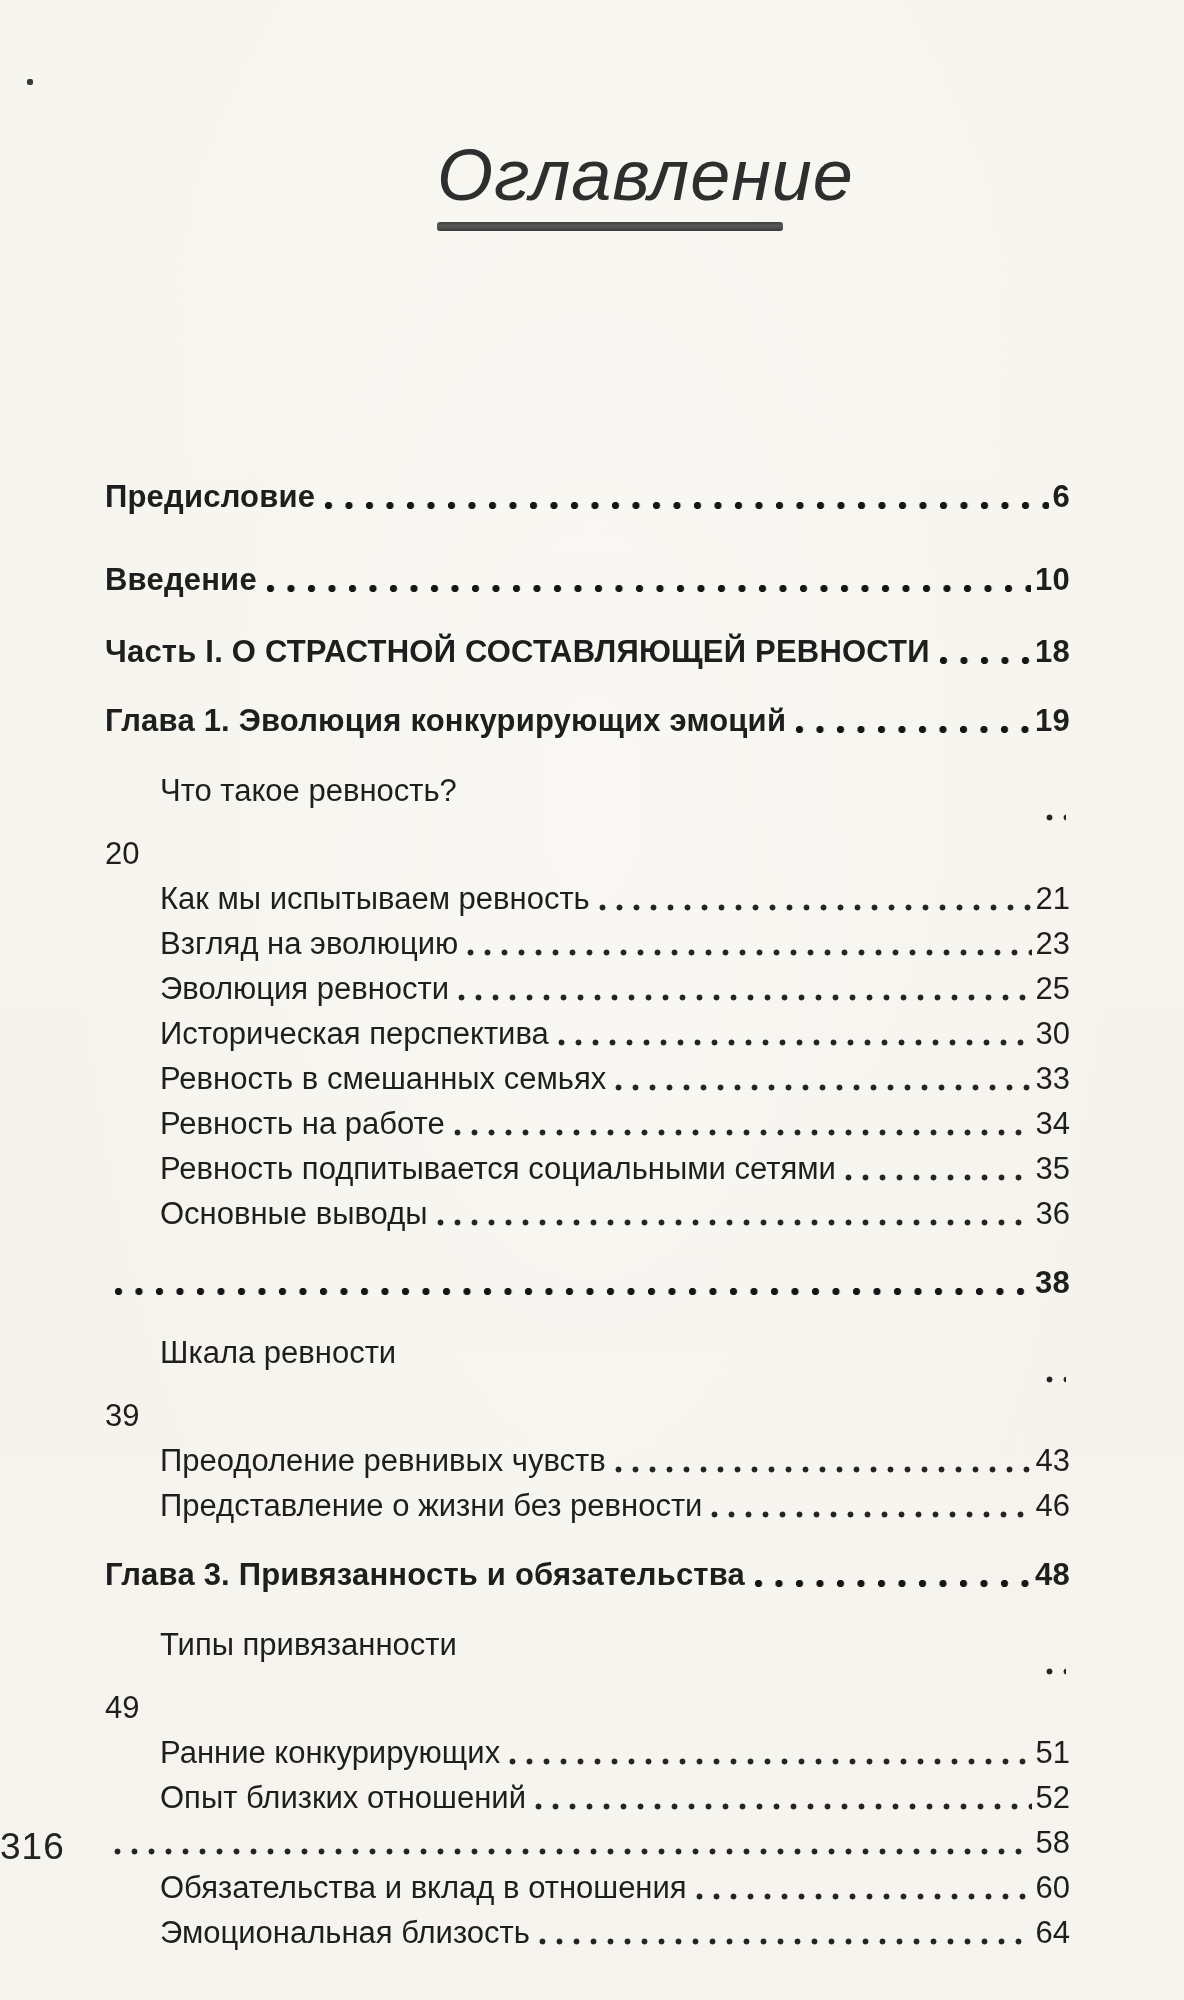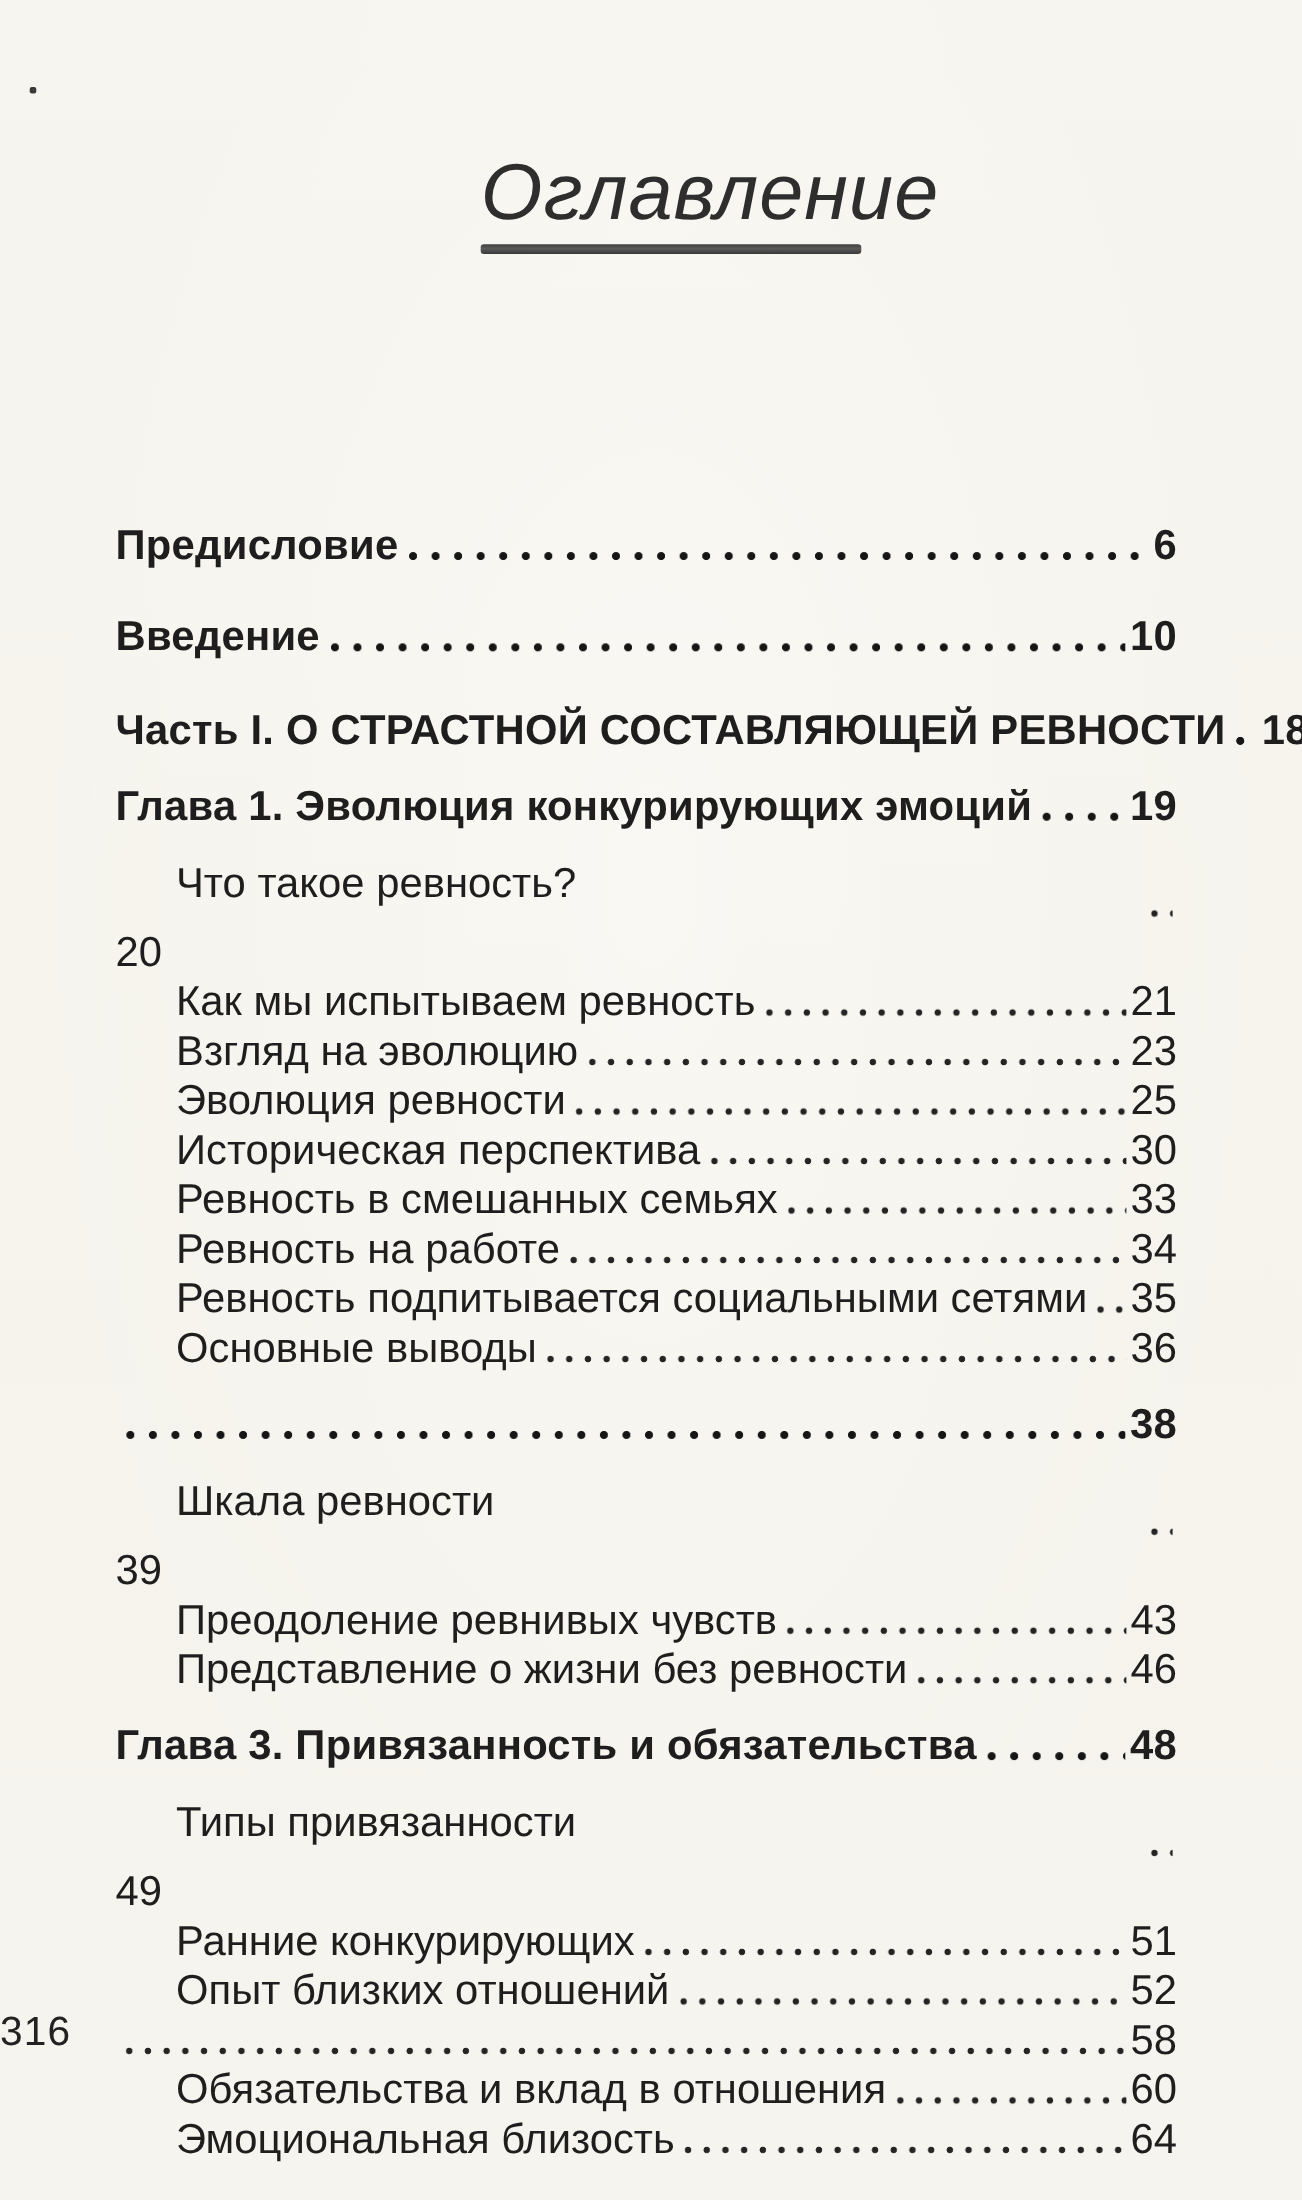--- a/index.html
+++ b/index.html
@@ -52,28 +52,28 @@
   .toc {
     position: absolute;
     top: 474px;
     left: 105px;
     width: 965px;
   }
   .toc-row {
     display: flex;
     align-items: baseline;
     line-height: 45px;
-    font-size: 38px;
+    font-size: 31px;
     margin-top: 0;
   }
   .toc-row .label { white-space: nowrap; }
   .toc-row .pagenum { white-space: nowrap; }
   .level-top, .level-part, .level-chapter { font-weight: 700; letter-spacing: 0.2px; }
   .toc-row:not(:first-child).level-top { margin-top: 38px; }
-  .level-part { margin-top: 40px; }
+  .level-part { margin-top: 27px; }
   .level-chapter { margin-top: 24px; }
   .level-chapter + .level-sub { margin-top: 25px; flex-direction: column; }
   .level-sub .label-pad { padding-left: 55px; }
   .leader {
     flex: 1 1 auto;
     height: 9px;
     align-self: flex-end;
     margin: 0 4px 9px 9px;
     background-image: radial-gradient(circle at 3.5px 4.5px, #242424 2.6px, rgba(0,0,0,0) 3.3px);
     background-size: 17px 9px;

